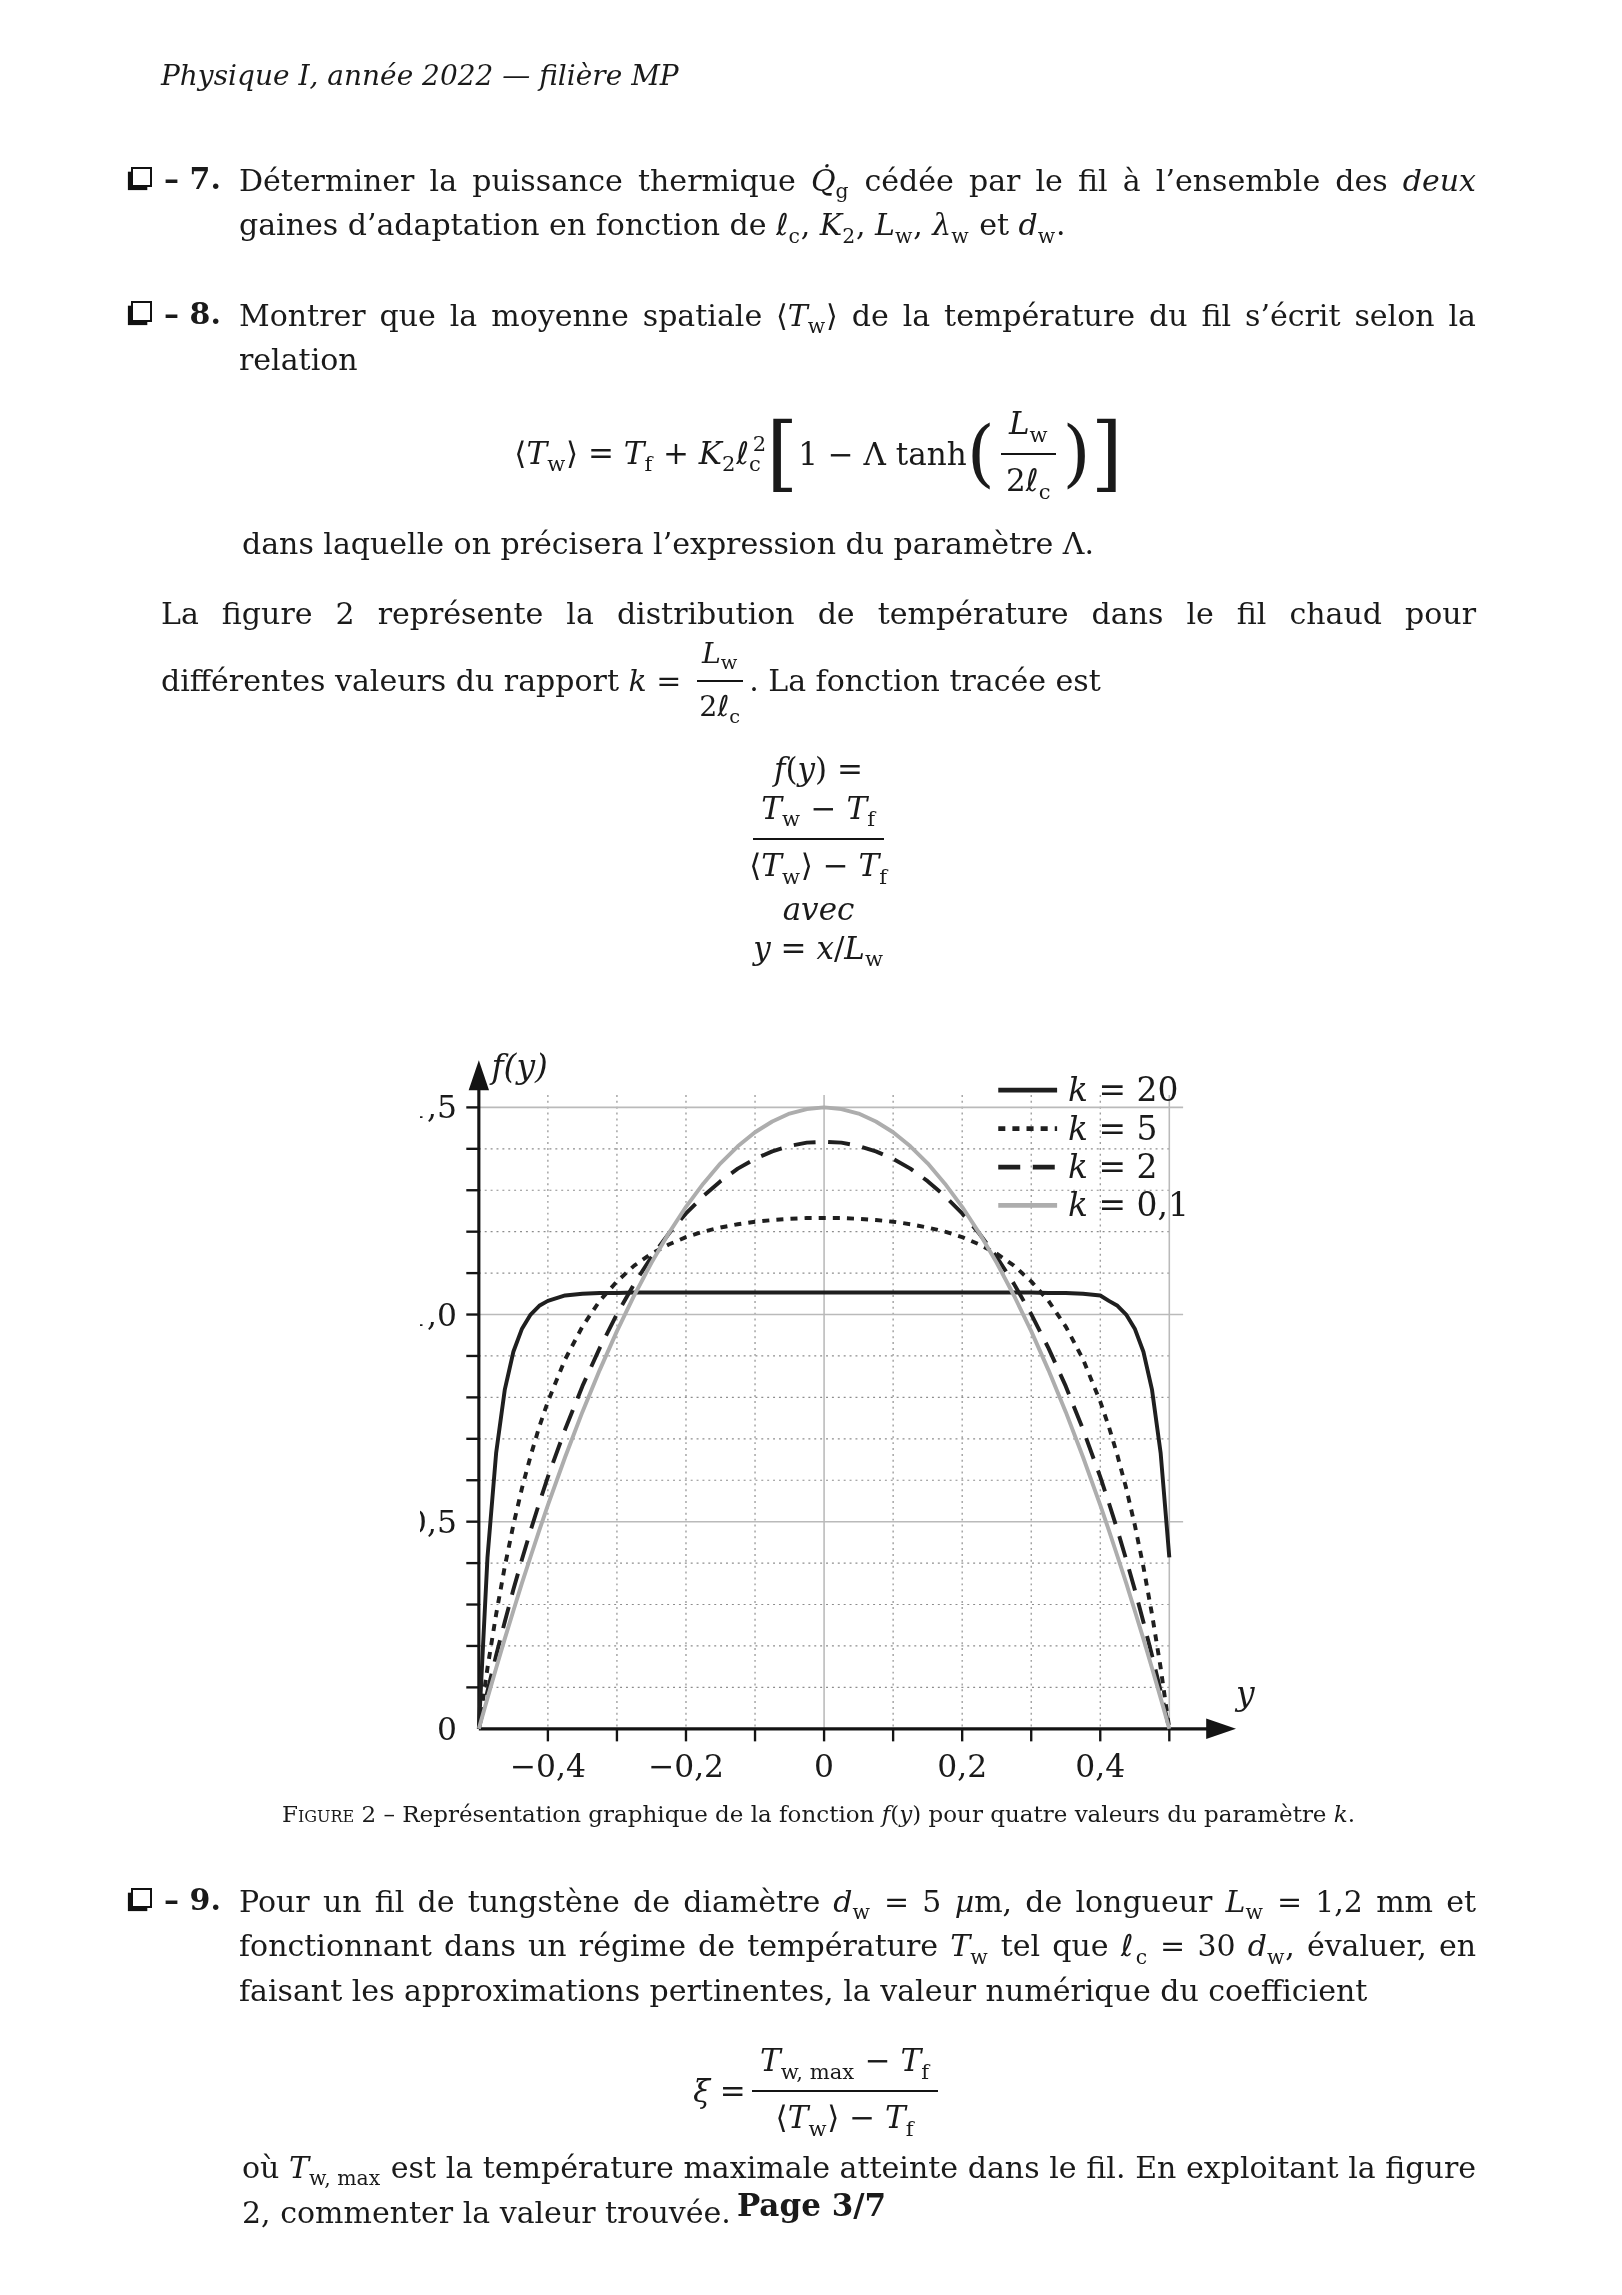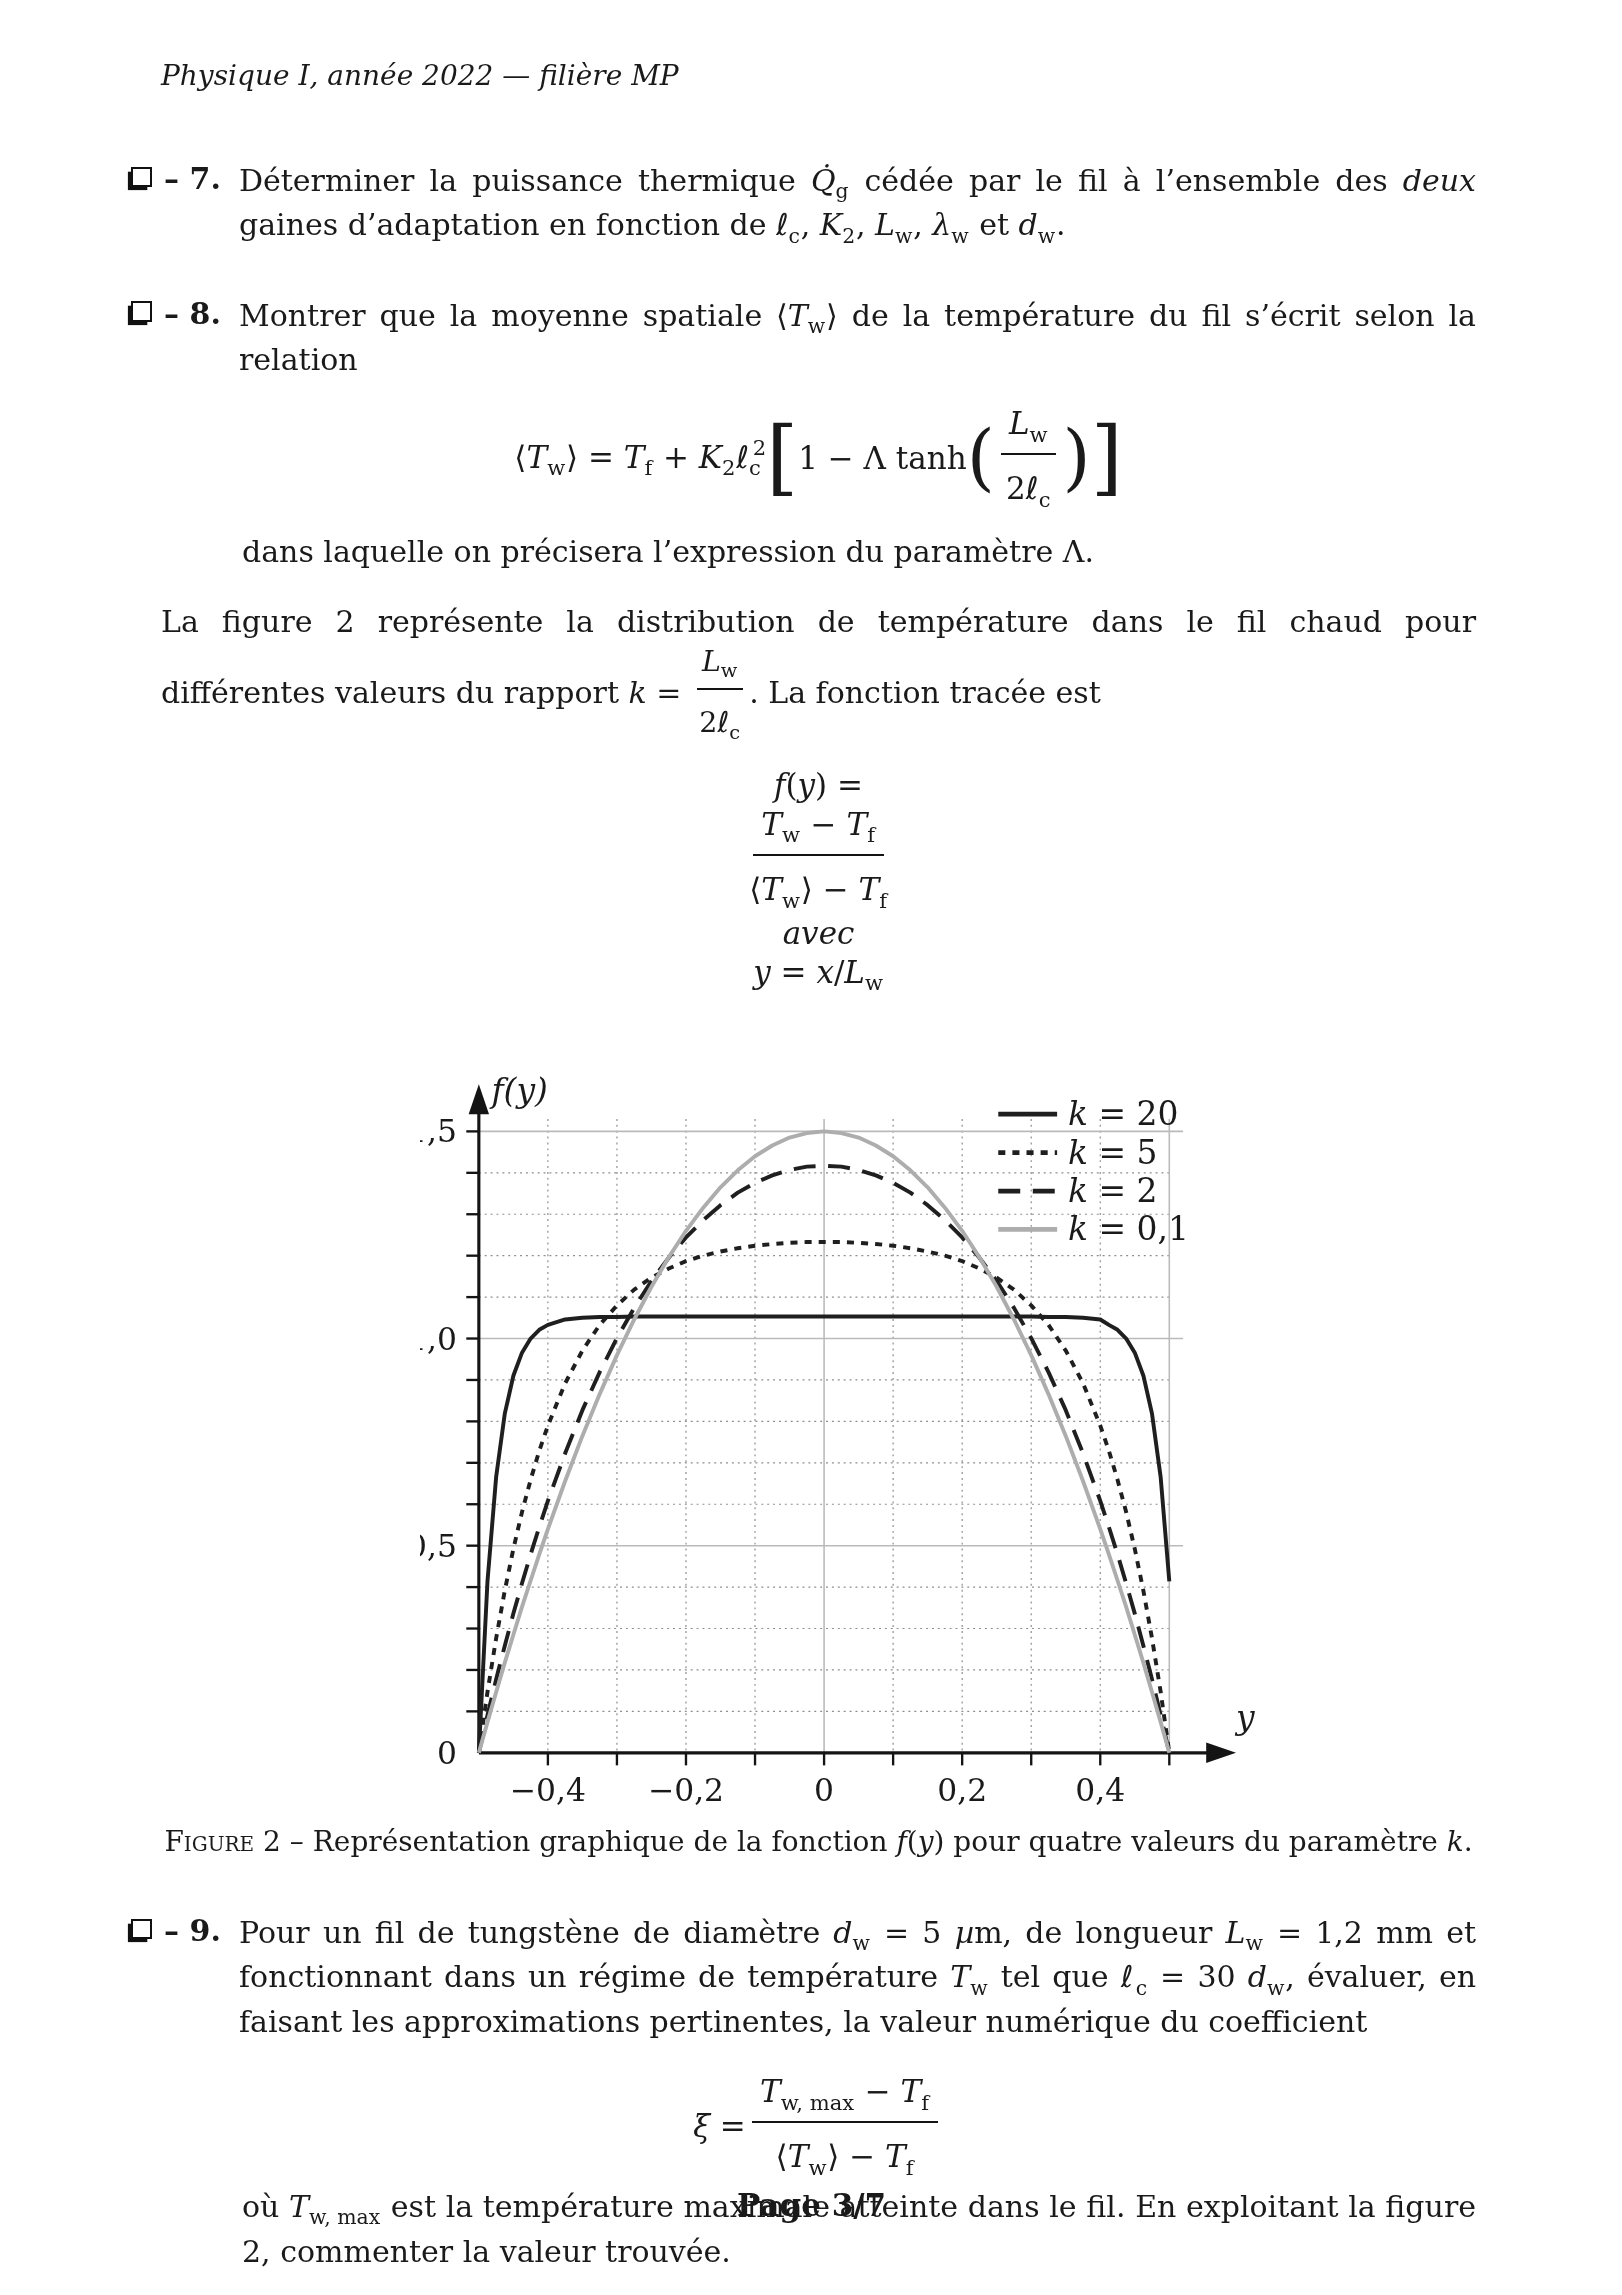--- a/index.html
+++ b/index.html
@@ -25,36 +25,36 @@
   .note{margin-top:19px;padding-left:81px;}
   .intro{margin-top:30px;}
   .concl{margin-top:6px;padding-left:81px;}
   
   .mi{font-style:italic;}
   .msub{font-size:0.68em;vertical-align:-0.35em;margin-right:0.8px;}
   .msup{font-size:0.68em;vertical-align:0.6em;}
   .msub + .msup{margin-left:-0.42em;}
   .msc{font-variant:small-caps;}
   .frac{display:inline-flex;flex-direction:column;align-items:center;
-        vertical-align:middle;margin:0 6.3px;text-align:left;gap:8px;}
+        vertical-align:middle;margin:0 6.3px;text-align:left;}
   .frac .num{display:block;border-bottom:2.4px solid #141414;padding:0 7.9px 5.5px;}
   .frac .den{display:block;padding-top:6px;}
   .ifrac{font-size:0.95em;}
   .ifrac .num{border-bottom-width:2px;padding:0 4.7px 3.9px;}
   .deq{display:flex;align-items:center;justify-content:center;font-size:31px;line-height:1.25;}
   .deq-tw{margin-top:23.6px;}
   .deq-fy{margin-top:20.4px;flex-direction:column;}
   .deq-xi{margin-top:30px;}
   .big{display:inline-block;line-height:1;vertical-align:middle;font-weight:400;}
   .bb{font-size:82px;transform:translateY(-2.4px);}
   .bp{font-size:72px;transform:translateY(-1.6px);}
   .avec{margin:0 53px;font-style:italic;}
   .chart-wrap{margin:66px 0 0 259px;width:867px;height:750px;}
   .chart-wrap svg{display:block;font-family:"DejaVu Serif","DejaVu Sans","Liberation Serif",serif;}
-  .caption{margin-top:12.6px;text-align:center;font-size:28px;}
+  .caption{margin-top:12.6px;text-align:center;font-size:23px;}
   .footer{position:absolute;bottom:72px;left:0;right:0;text-align:center;
           font-weight:bold;font-size:31px;}
 </style>
 </head>
 <body>
 
 <div class="page">
 
   <div class="hdr">Physique I, année 2022 — filière MP</div>
 

